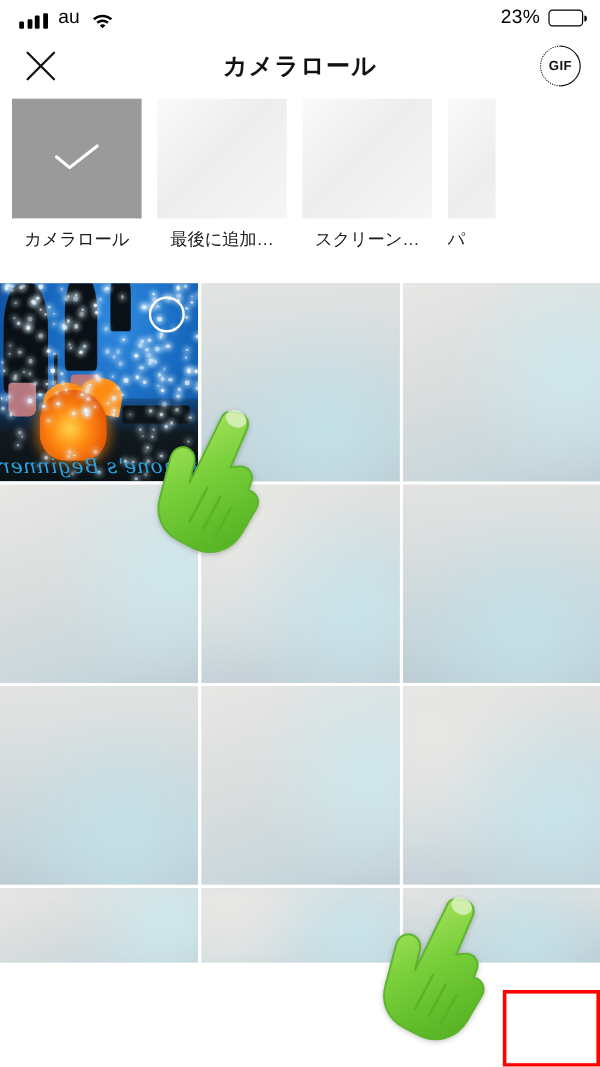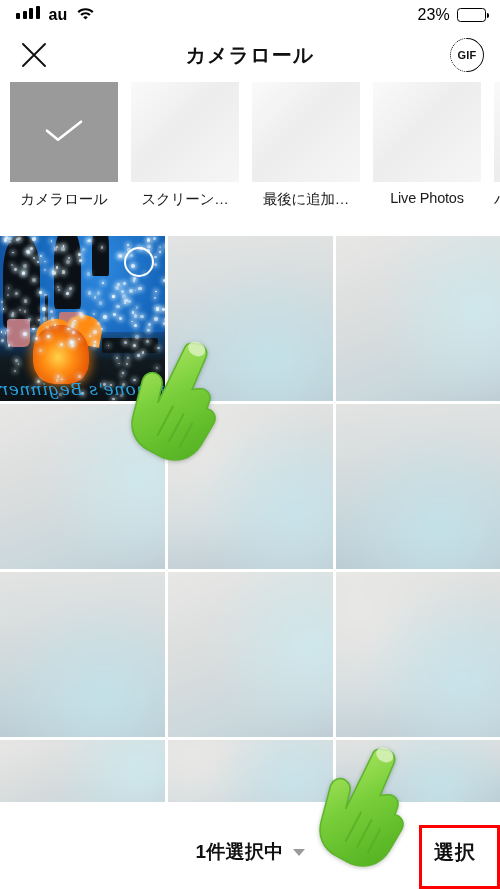--- a/index.html
+++ b/index.html
@@ -9,21 +9,21 @@
     font-family:"Liberation Sans","DejaVu Sans",sans-serif;
     -webkit-font-smoothing:antialiased;
   }
   #screen{ position:relative; width:500px; height:889px; background:#fff; overflow:hidden; }
 
   
   .statusbar{
     position:absolute; left:0; top:0; width:500px; height:30px;
     display:flex; align-items:center; padding:0 14px 0 16px;
   }
-  .sb-left{ display:flex; align-items:flex-start; gap:9px;font-weight:bold; }
+  .sb-left{ display:flex; align-items:flex-end; gap:9px; }
   .sb-right{ margin-left:auto; display:flex; align-items:center; gap:7px; }
   .signal{ display:flex; align-items:flex-end; gap:2.5px; height:13px; }
   .signal i{ display:block; width:4px; background:#000; border-radius:1px; }
   .signal i:nth-child(1){ height:6px; }
   .signal i:nth-child(2){ height:8.5px; }
   .signal i:nth-child(3){ height:11px; }
   .signal i:nth-child(4){ height:13px; }
   .carrier{ font-size:16px; color:#000; letter-spacing:.1px; }
   .wifi{ width:19px; height:14px; position:relative; }
   .battery-pct{ font-size:16px; color:#000; letter-spacing:.2px; }
@@ -261,32 +261,28 @@
       <div class="album-thumb">
         <svg class="check" viewBox="0 0 40 22" aria-hidden="true">
           <path d="M3 11 L14 20 L37 2" fill="none" stroke="#fff" stroke-width="2.6" stroke-linecap="round" stroke-linejoin="round"></path>
         </svg>
       </div>
       <div class="album-label">カメラロール</div>
     </div>
 
     <div class="album">
       <div class="album-thumb"></div>
-      <div class="album-label">スクリーン…</div>
+      <div class="album-label">最後に追加…</div>
     </div>
 
     <div class="album">
       <div class="album-thumb"></div>
-      <div class="album-label">最後に追加…</div>
-    </div>
-
-    <div class="album">
-      <div class="album-thumb"></div>
-      <div class="album-label">Live Photos</div>
-    </div>
+      <div class="album-label">スクリーン…</div>
+    </div>
+
 
     <div class="album partial">
       <div class="album-thumb"></div>
       <div class="album-label">パ</div>
     </div>
 
   </div>
 
   <div class="grid">
 
@@ -573,23 +569,16 @@
         <path d="M46 6 C52 2 60 5 61 13 L64 48 L70 44 C76 40 84 43 85 51 L86 58
                  C92 56 99 60 99 68 L98 92 C97 110 84 122 66 122 L54 122
                  C38 122 27 112 24 98 L16 64 C14 55 21 49 28 51 C32 52 35 56 36 61 L40 76 L38 16
                  C37 10 41 7 46 6 Z" fill="url(#hg2)" stroke="#5cb52b" stroke-width="1.6"></path>
         <path d="M55 72 L55 104 M68 74 L68 104 M80 78 L80 104" fill="none" stroke="#56ad26" stroke-width="2.2" stroke-linecap="round" opacity=".75"></path>
         <ellipse cx="49" cy="10" rx="9" ry="7" fill="#dff3c6" opacity=".8"></ellipse>
       </g>
     </svg>
   </div>
 
-  <div class="bottom-bar">
-    <div class="sel-count">
-      <span>1件選択中</span>
-      <span class="caret"></span>
-    </div>
-    <div class="select-btn">選択</div>
-  </div>
 
   <div class="annot-box"></div>
 
 </div>
 
 </body></html>

